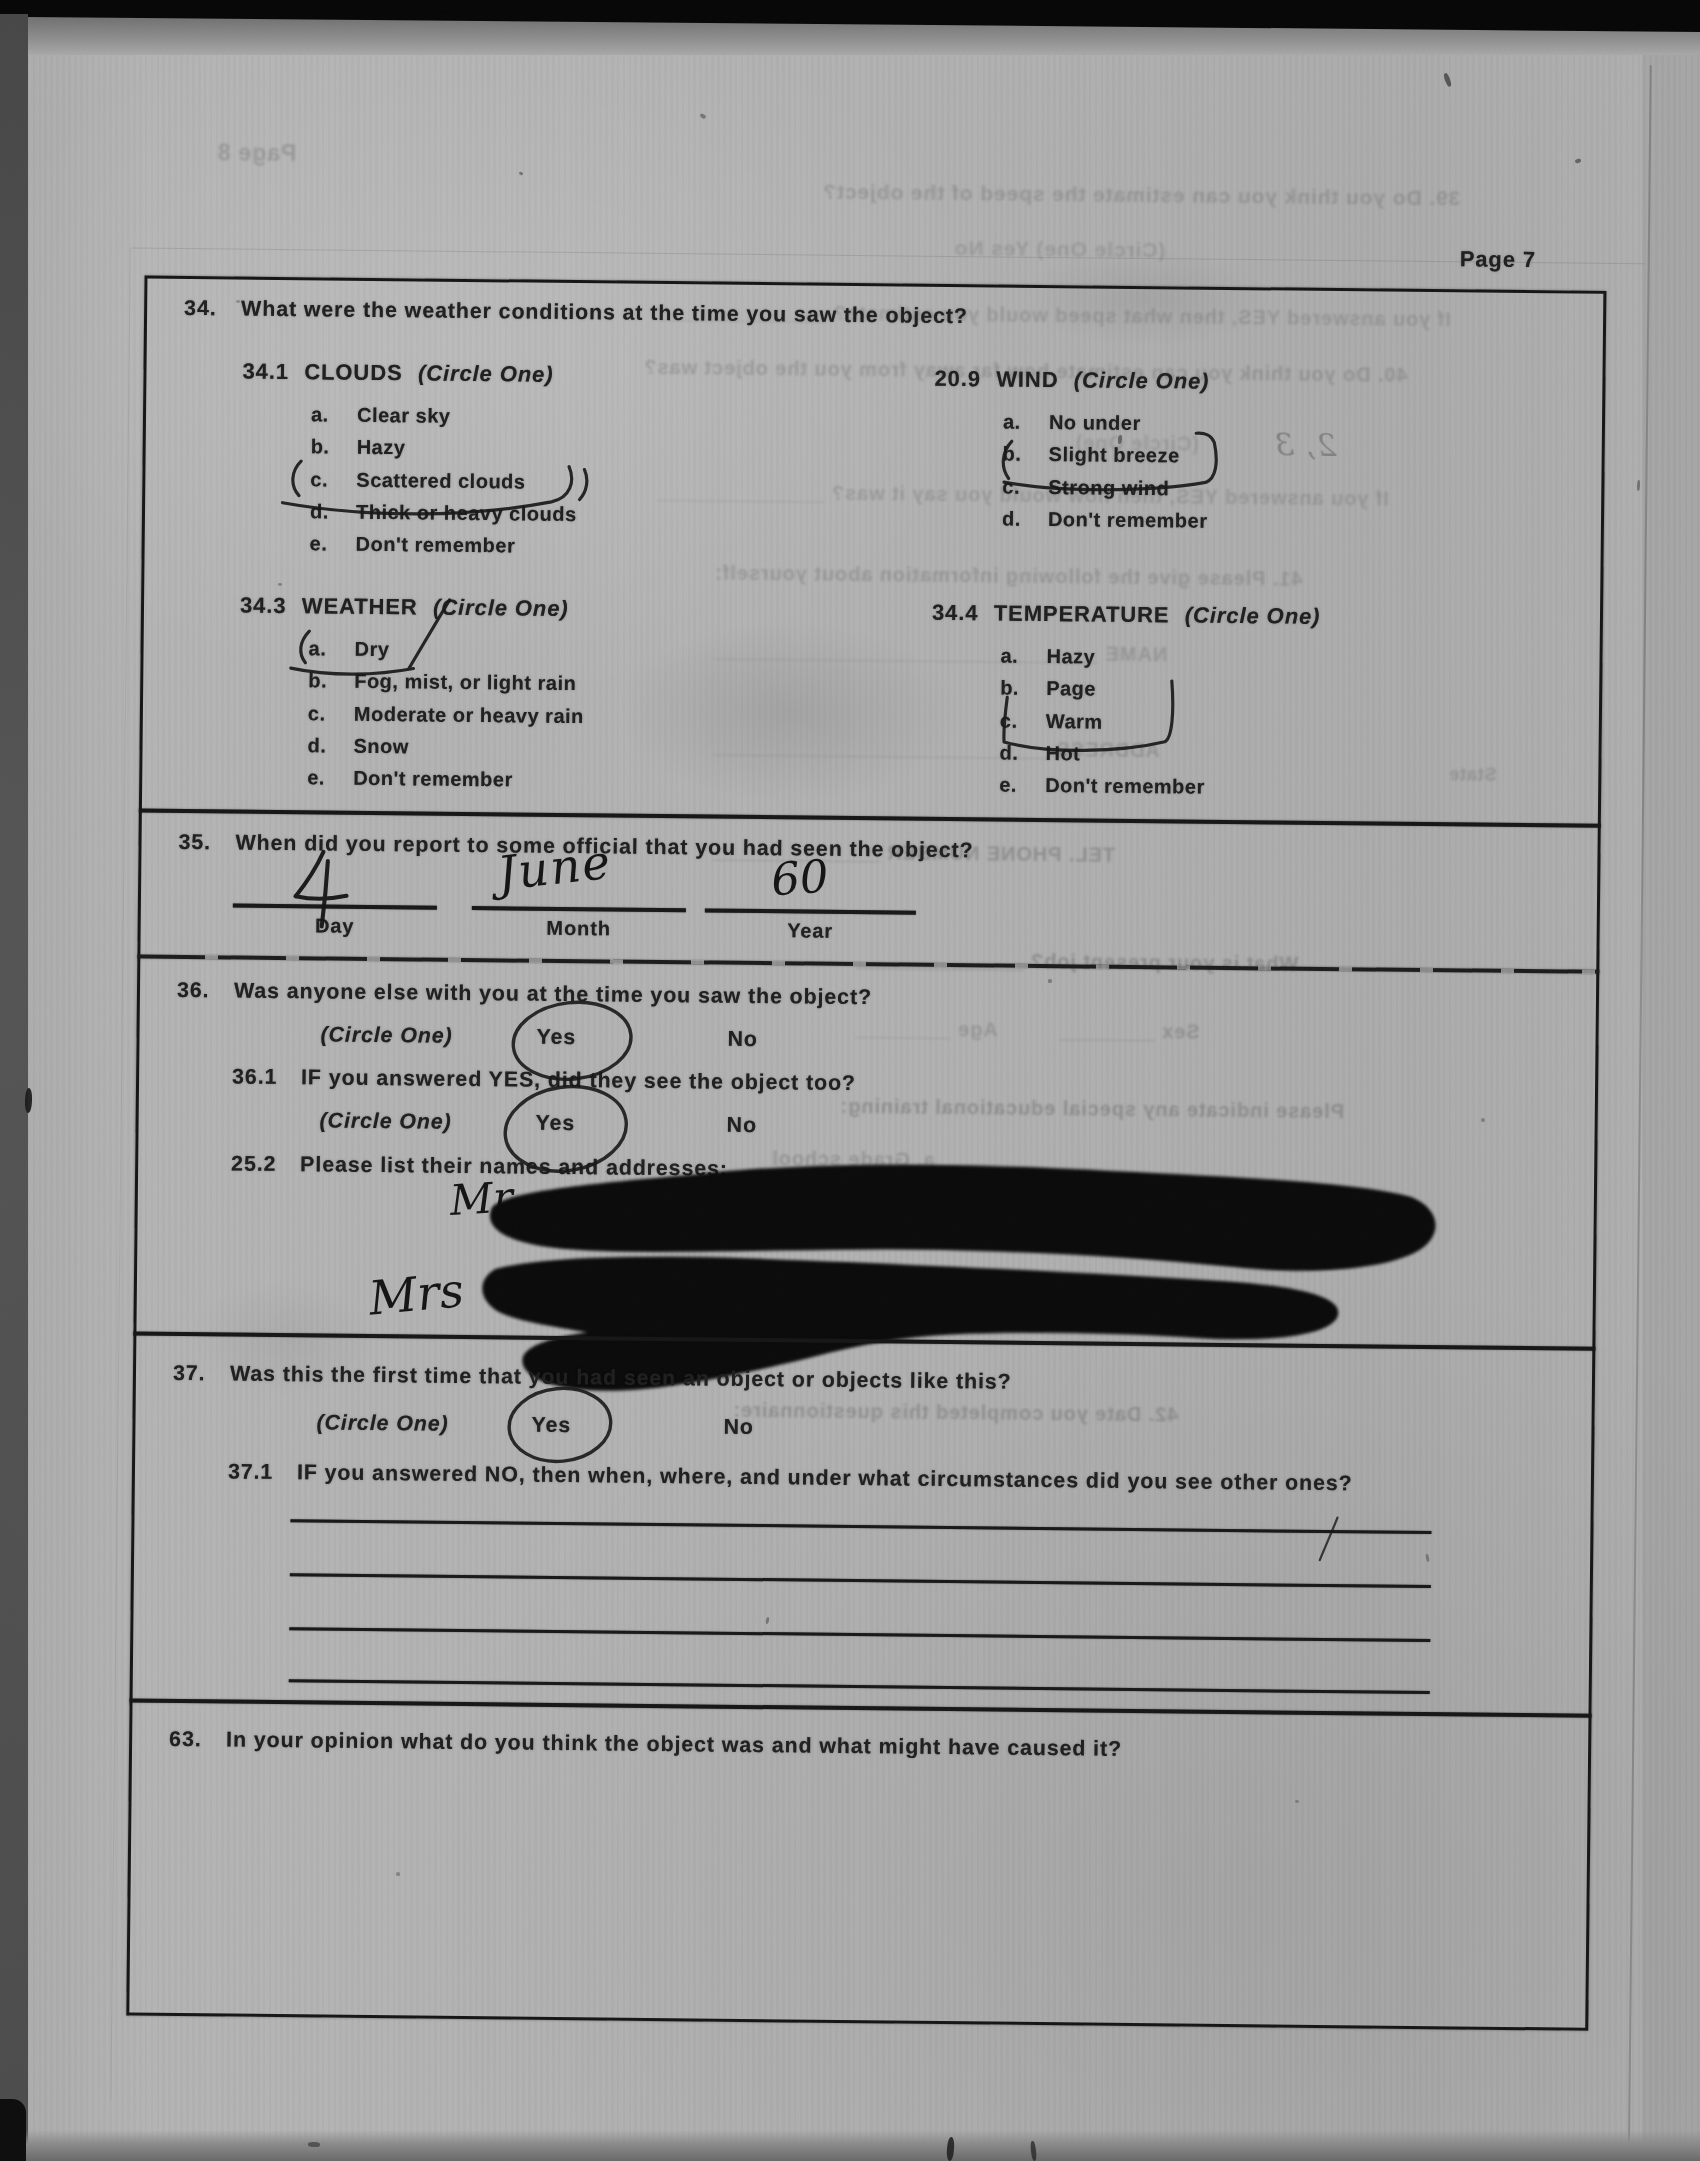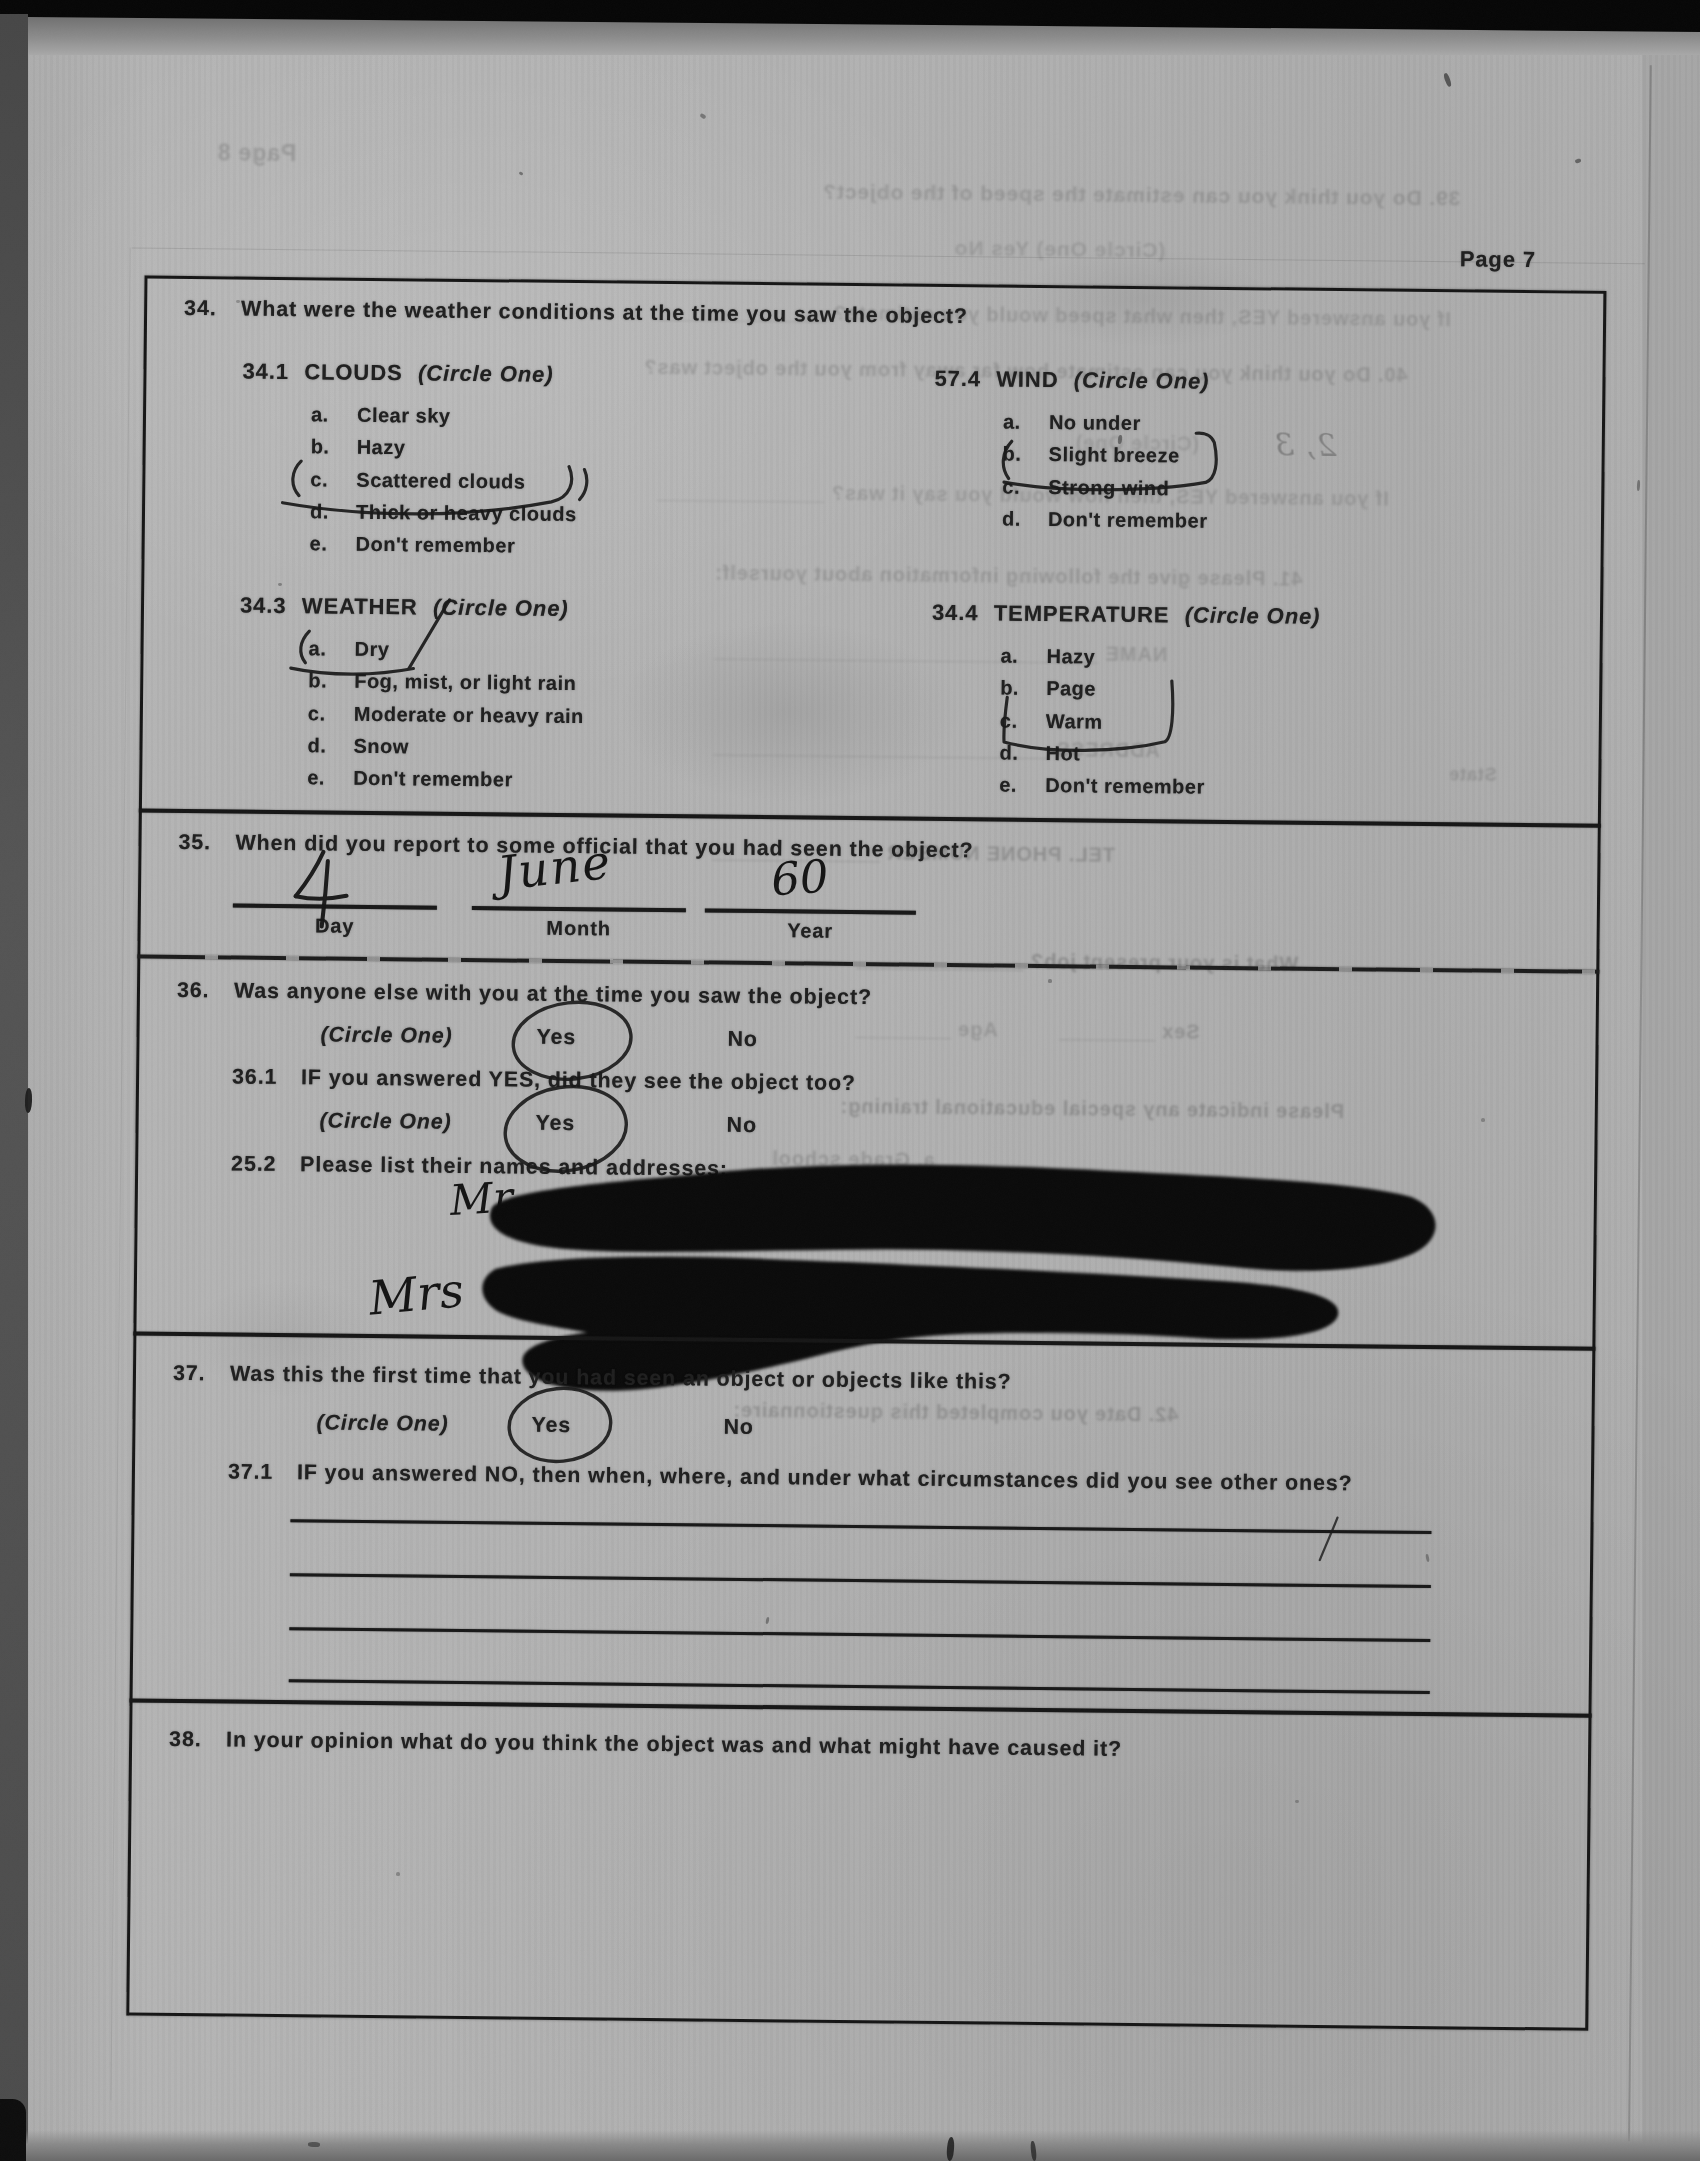--- a/index.html
+++ b/index.html
@@ -116,21 +116,21 @@
         </div>
         <div class="opt" style="top: 129px;">
           <span class="ol print">e.</span>
           <span class="ot print">Don't remember</span>
         </div>
       </div>
   </div>
 
   <div class="abs" style="left:927px;top:365px">
     <div class="gh print">
-      <span>57.4</span>
+      <span>20.9</span>
       <span>WIND</span>
       <span class="it">(Circle One)</span>
     </div>
     <div class="abs" style="left:0;top:44px">
         <div class="opt" style="top: 0px;">
           <span class="ol print">a.</span>
           <span class="ot print">No under</span>
         </div>
         <div class="opt" style="top: 32px;">
           <span class="ol print">b.</span>
@@ -273,21 +273,21 @@
   <div class="abs print q" style="left:232px;top:1466px">37.1</div>
   <div class="abs print q" style="left:301px;top:1466px">IF you answered NO, then when, where, and under what circumstances did you see other ones?</div>
 
   <div class="blank" style="left:295px;top:1525px;width:1141px;height:3.2px"></div>
   <div class="blank" style="left:295px;top:1579px;width:1141px;height:3.2px"></div>
   <div class="blank" style="left:295px;top:1633px;width:1141px;height:3.2px"></div>
   <div class="blank" style="left:295px;top:1685px;width:1141px;height:3.2px"></div>
 
   <div class="divider" style="top:1706px"></div>
 
-  <div class="abs print q" style="left:176px;top:1734px">38.</div>
+  <div class="abs print q" style="left:176px;top:1734px">63.</div>
   <div class="abs print q" style="left:233px;top:1734px">In your opinion what do you think the object was and what might have caused it?</div>
 
   <svg class="abs" width="1701" height="2161" viewBox="0 0 3744 4758" style="left:0;top:0" fill="none" stroke="#181818" stroke-linecap="round" stroke-linejoin="round">
     <g stroke-width="7" opacity=".92">
       <path d="M 648 1028 C 626 1050, 624 1082, 644 1104"></path>
       <path d="M 608 1120 C 800 1152, 1020 1148, 1200 1112 C 1242 1102, 1252 1066, 1238 1034"></path>
       <path d="M 1272 1040 C 1282 1062, 1278 1088, 1262 1106"></path>
     </g>
     <g stroke-width="7" opacity=".92">
       <path d="M 2212 968 C 2190 992, 2188 1026, 2206 1050"></path>

